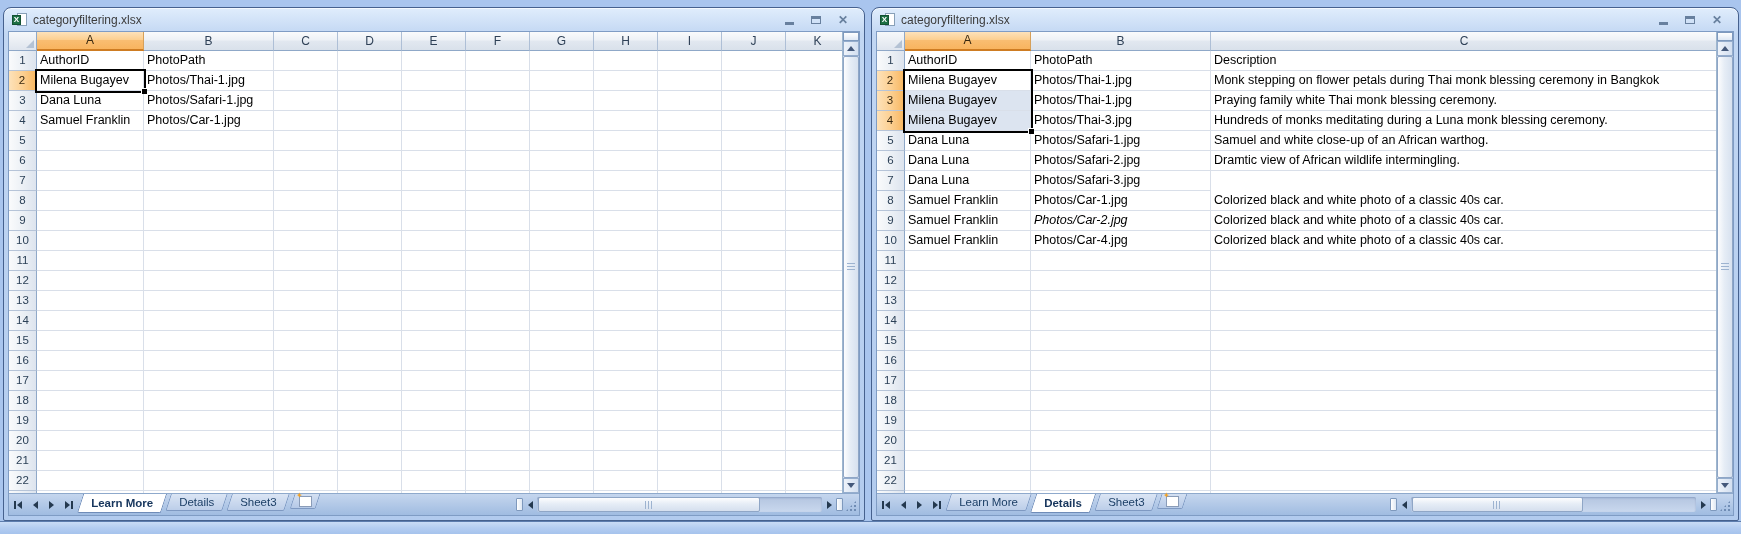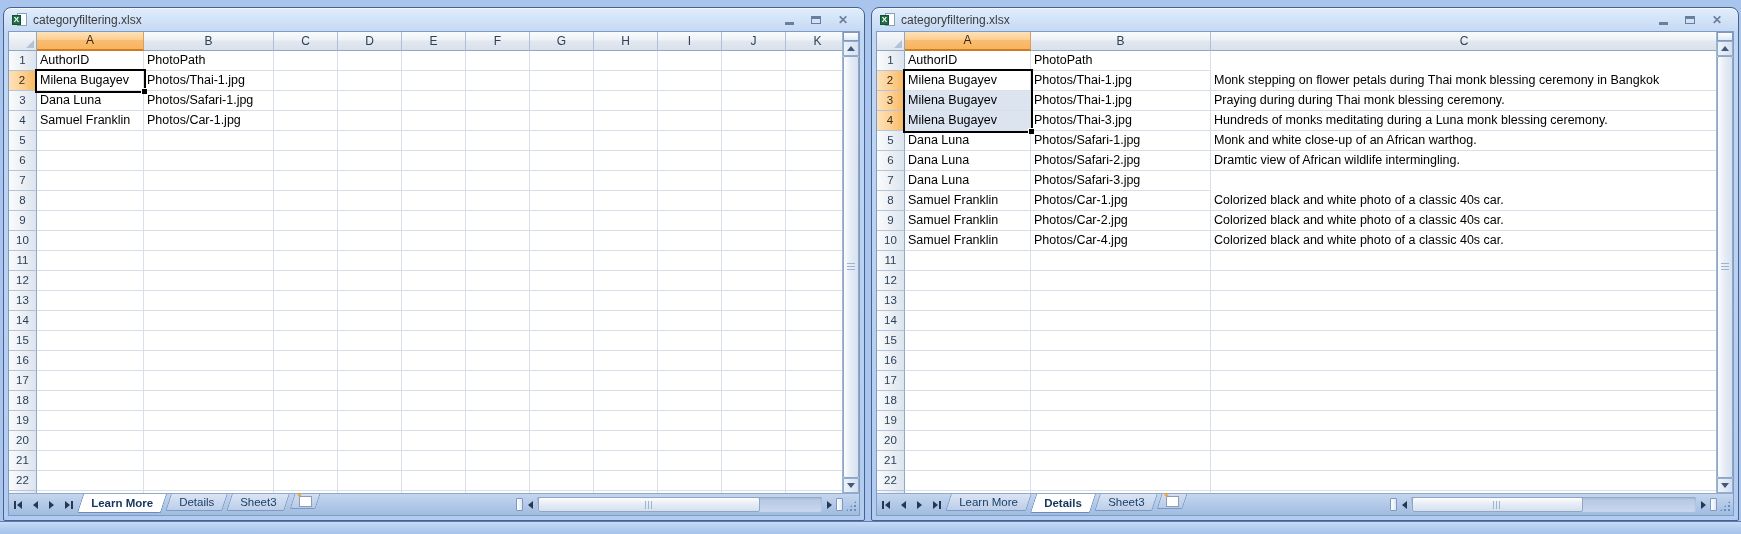--- a/index.html
+++ b/index.html
@@ -558,44 +558,45 @@
           <div class="hdr-row">
             <div class="corner"></div>
             <div class="col-hdr sel" style="width: 126px;">A</div>
             <div class="col-hdr" style="width: 180px;">B</div>
             <div class="col-hdr" style="width: 507px;">C</div>
           </div>
           <div class="row">
             <div class="row-hdr">1</div>
             <div class="cell" style="width: 126px;">AuthorID</div>
             <div class="cell" style="width: 180px;">PhotoPath</div>
+            <div class="cell" style="width: 507px;">Description</div>
           </div>
           <div class="row">
             <div class="row-hdr sel">2</div>
             <div class="cell" style="width: 126px;">Milena Bugayev</div>
             <div class="cell" style="width: 180px;">Photos/Thai-1.jpg</div>
             <div class="cell" style="width: 507px;">Monk stepping on flower petals during Thai monk blessing ceremony in Bangkok</div>
           </div>
           <div class="row">
             <div class="row-hdr sel">3</div>
             <div class="cell sel-fill" style="width: 126px;">Milena Bugayev</div>
             <div class="cell" style="width: 180px;">Photos/Thai-1.jpg</div>
-            <div class="cell" style="width: 507px;">Praying during during Thai monk blessing ceremony.</div>
+            <div class="cell" style="width: 507px;">Praying family white Thai monk blessing ceremony.</div>
           </div>
           <div class="row">
             <div class="row-hdr sel">4</div>
             <div class="cell sel-fill" style="width: 126px;">Milena Bugayev</div>
             <div class="cell" style="width: 180px;">Photos/Thai-3.jpg</div>
             <div class="cell" style="width: 507px;">Hundreds of monks meditating during a Luna monk blessing ceremony.</div>
           </div>
           <div class="row">
             <div class="row-hdr">5</div>
             <div class="cell" style="width: 126px;">Dana Luna</div>
             <div class="cell" style="width: 180px;">Photos/Safari-1.jpg</div>
-            <div class="cell" style="width: 507px;">Monk and white close-up of an African warthog.</div>
+            <div class="cell" style="width: 507px;">Samuel and white close-up of an African warthog.</div>
           </div>
           <div class="row">
             <div class="row-hdr">6</div>
             <div class="cell" style="width: 126px;">Dana Luna</div>
             <div class="cell" style="width: 180px;">Photos/Safari-2.jpg</div>
             <div class="cell" style="width: 507px;">Dramtic view of African wildlife intermingling.</div>
           </div>
           <div class="row">
             <div class="row-hdr">7</div>
             <div class="cell" style="width: 126px;">Dana Luna</div>
@@ -603,21 +604,21 @@
           </div>
           <div class="row">
             <div class="row-hdr">8</div>
             <div class="cell" style="width: 126px;">Samuel Franklin</div>
             <div class="cell" style="width: 180px;">Photos/Car-1.jpg</div>
             <div class="cell" style="width: 507px;">Colorized black and white photo of a classic 40s car.</div>
           </div>
           <div class="row">
             <div class="row-hdr">9</div>
             <div class="cell" style="width: 126px;">Samuel Franklin</div>
-            <div class="cell" style="width: 180px;">Photos/Car-2.jpg</div>
+            <div class="cell" style="width: 180px; font-style: italic;">Photos/Car-2.jpg</div>
             <div class="cell" style="width: 507px;">Colorized black and white photo of a classic 40s car.</div>
           </div>
           <div class="row">
             <div class="row-hdr">10</div>
             <div class="cell" style="width: 126px;">Samuel Franklin</div>
             <div class="cell" style="width: 180px;">Photos/Car-4.jpg</div>
             <div class="cell" style="width: 507px;">Colorized black and white photo of a classic 40s car.</div>
           </div>
           <div class="row">
             <div class="row-hdr">11</div>

